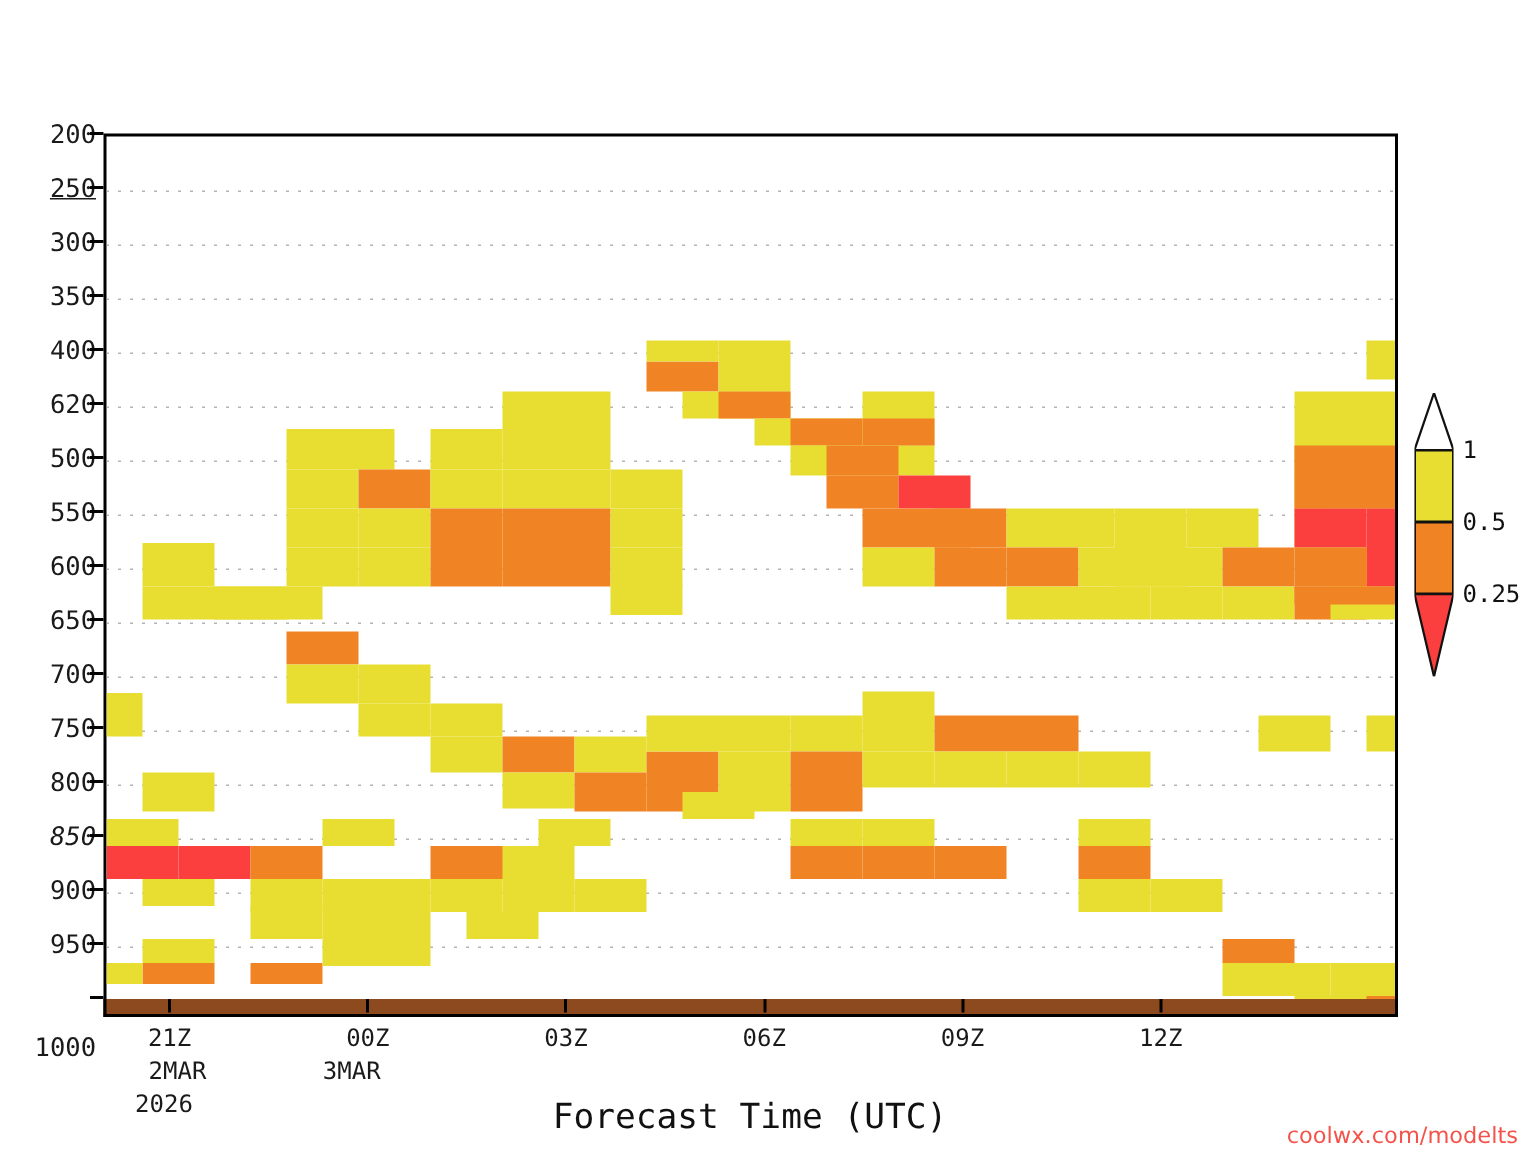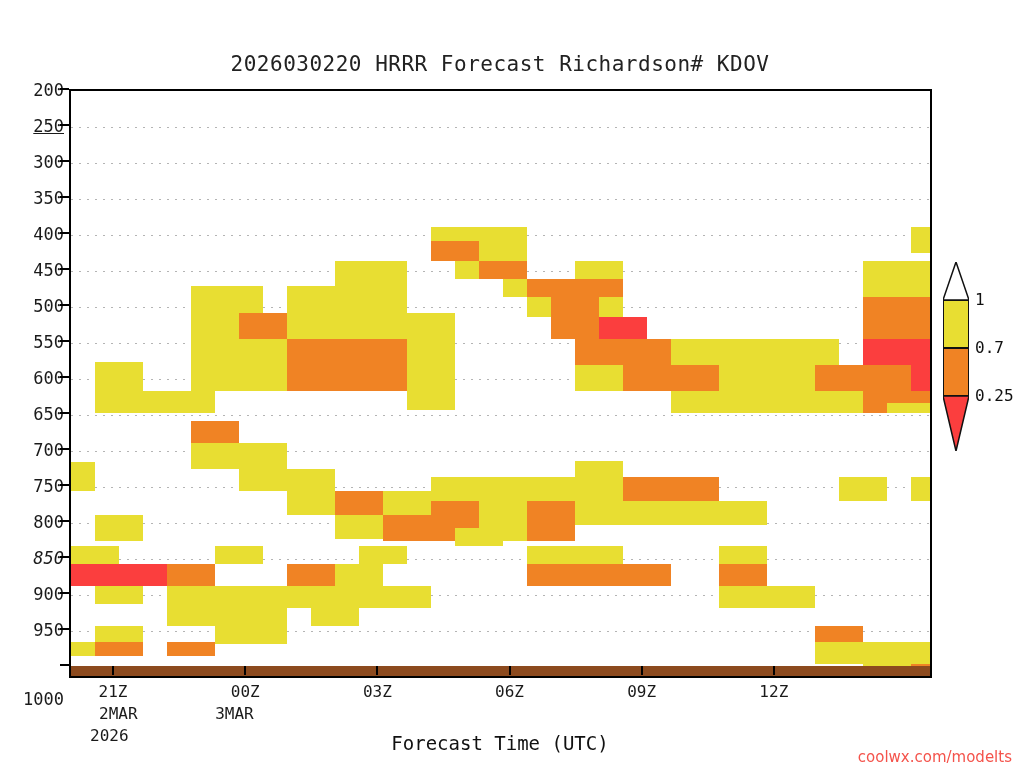--- a/index.html
+++ b/index.html
@@ -39,40 +39,39 @@
   .xlab{
     position:absolute;text-align:center;width:120px;
     font-size:16px;color:#1a1a1a;font-family:"DejaVu Sans Mono",monospace;
   }
   .xlab2{
     position:absolute;text-align:left;width:120px;
     font-size:16px;color:#1a1a1a;font-family:"DejaVu Sans Mono",monospace;
   }
   #xaxis-title{
     position:absolute;left:0;top:732px;width:1000px;text-align:center;
-    font-size:19px;color:#111;font-family:"DejaVu Sans Mono",monospace;
+    font-size:23px;color:#111;font-family:"DejaVu Sans Mono",monospace;
   }
   #credit{
     position:absolute;right:12px;top:748px;
     font-size:15px;color:#F4534B;font-family:"DejaVu Sans",sans-serif;
   }
   #cbar{position:absolute;left:943px;top:300px;width:26px;height:145px;}
   .cbseg{position:absolute;left:0;width:26px;border:1px solid #111;box-sizing:border-box;}
   .cblab{
     position:absolute;left:32px;font-size:16px;color:#111;
     font-family:"DejaVu Sans Mono",monospace;transform:translateY(-10px);
     white-space:nowrap;
   }
 </style>
 </head>
 <body>
 
 <div id="chart-root">
 
-  <div id="plot-title">2026030220 HRRR Forecast Richardson# KDOV</div>
 
   <div id="yaxis"></div>
   <div id="xaxis"></div>
 
   <div id="plot-area">
       <div class="gridline" style="top: 35.9877px;"></div>
       <div class="gridline" style="top: 71.9753px;"></div>
       <div class="gridline" style="top: 107.963px;"></div>
       <div class="gridline" style="top: 143.951px;"></div>
       <div class="gridline" style="top: 179.938px;"></div>
@@ -217,35 +216,35 @@
   <div id="cbar">
       <div style="position: absolute; left: 0px; top: -38px; width: 26px; height: 38px;"><svg width="26" height="38" viewBox="0 0 26 38">
           <polygon points="13,0 26,38 0,38" fill="#FFFFFF" stroke="#111" stroke-width="1.5"></polygon>
         </svg></div>
       <div class="cbseg" style="top: 0px; height: 48px; background: rgb(232, 222, 50);"></div>
       <div class="cbseg" style="top: 48px; height: 48px; background: rgb(240, 131, 36);"></div>
       <div style="position: absolute; left: 0px; top: 96px; width: 26px; height: 55px;"><svg width="26" height="55" viewBox="0 0 26 55">
           <polygon points="0,0 26,0 13,55" fill="#FB3E3E" stroke="#111" stroke-width="1.5"></polygon>
         </svg></div>
       <div class="cblab" style="top: 0px;">1</div>
-      <div class="cblab" style="top: 48px;">0.7</div>
+      <div class="cblab" style="top: 48px;">0.5</div>
       <div class="cblab" style="top: 96px; text-align: right;">0.25</div>
     </div>
 
 <div class="ylab" style="left: 0px; top: 89px;">200</div>
     <div class="ytick" style="top: 88px;"></div>
     <div class="ylab" style="left: 0px; top: 124.988px; text-decoration: underline;">250</div>
     <div class="ytick" style="top: 123.988px;"></div>
     <div class="ylab" style="left: 0px; top: 160.975px;">300</div>
     <div class="ytick" style="top: 159.975px;"></div>
     <div class="ylab" style="left: 0px; top: 196.963px;">350</div>
     <div class="ytick" style="top: 195.963px;"></div>
     <div class="ylab" style="left: 0px; top: 232.951px;">400</div>
     <div class="ytick" style="top: 231.951px;"></div>
-    <div class="ylab" style="left: 0px; top: 268.938px;">450</div>
+    <div class="ylab" style="left: 0px; top: 268.938px;">620</div>
     <div class="ytick" style="top: 267.938px;"></div>
     <div class="ylab" style="left: 0px; top: 304.926px;">500</div>
     <div class="ytick" style="top: 303.926px;"></div>
     <div class="ylab" style="left: 0px; top: 340.914px;">550</div>
     <div class="ytick" style="top: 339.914px;"></div>
     <div class="ylab" style="left: 0px; top: 376.901px;">600</div>
     <div class="ytick" style="top: 375.901px;"></div>
     <div class="ylab" style="left: 0px; top: 412.889px;">650</div>
     <div class="ytick" style="top: 411.889px;"></div>
     <div class="ylab" style="left: 0px; top: 448.877px;">700</div>

